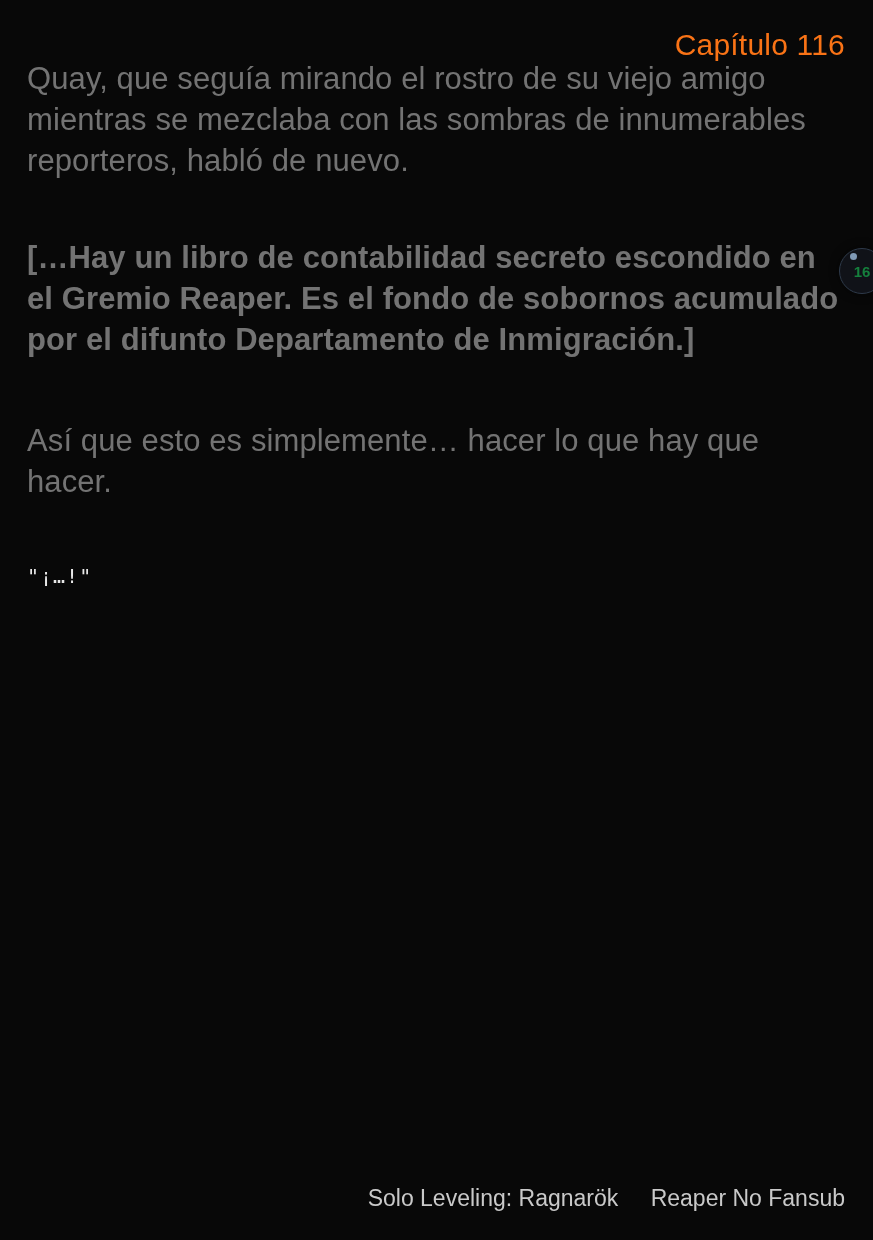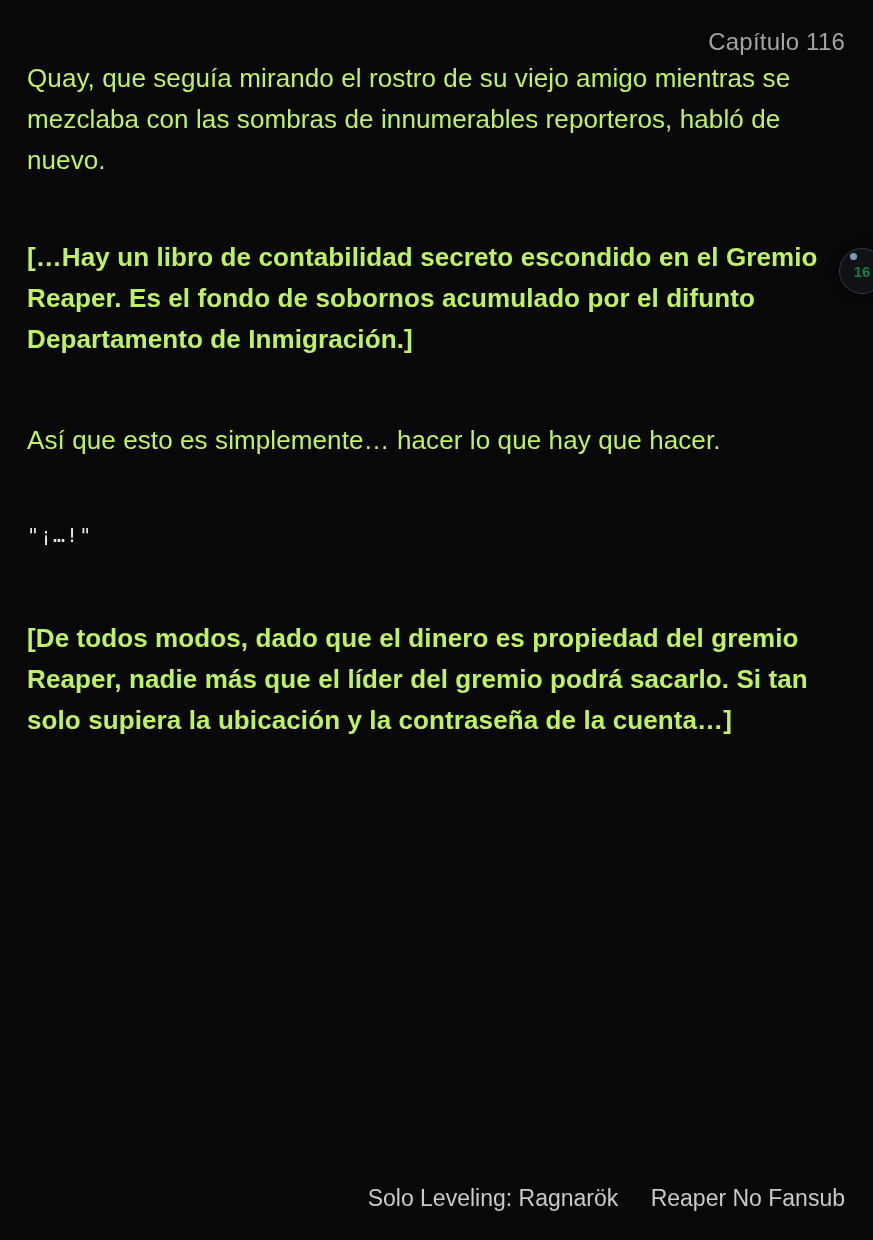--- a/index.html
+++ b/index.html
@@ -20,36 +20,36 @@
     position: relative;
     width: 873px;
     height: 1240px;
     box-sizing: border-box;
   }
 
   .chapter-label {
     position: absolute;
     top: 28px;
     right: 28px;
-    font-size: 24px;
-    color: #a3a3a3;
+    font-size: 30px;
+    color: #f97316;
     letter-spacing: 0.2px;
   }
 
   .content {
     position: absolute;
     top: 58px;
     left: 27px;
     width: 818px;
   }
 
   .para {
-    font-size: 26px;
+    font-size: 31px;
     line-height: 41px;
-    color: #bef264;
+    color: #737373;
     margin: 0 0 56px 0;
     letter-spacing: 0.1px;
   }
 
   .para.bold {
     font-weight: bold;
     margin-bottom: 60px;
   }
 
   .para.small {
@@ -115,21 +115,20 @@
 
 <div class="page">
 
   <div class="chapter-label">Capítulo 116</div>
 
   <div class="content">
     <p class="para">Quay, que seguía mirando el rostro de su viejo amigo mientras se mezclaba con las sombras de innumerables reporteros, habló de nuevo.</p>
     <p class="para bold">[…Hay un libro de contabilidad secreto escondido en el Gremio Reaper. Es el fondo de sobornos acumulado por el difunto Departamento de Inmigración.]</p>
     <p class="para tight">Así que esto es simplemente… hacer lo que hay que hacer.</p>
     <p class="para small">"¡…!"</p>
-    <p class="para bold">[De todos modos, dado que el dinero es propiedad del gremio Reaper, nadie más que el líder del gremio podrá sacarlo. Si tan solo supiera la ubicación y la contraseña de la cuenta…]</p>
   </div>
 
   <div class="progress-bubble">
     <span class="dot"></span>
     <span class="num">16</span>
   </div>
 
   <div class="footer">
     <span class="series">Solo Leveling: Ragnarök</span>
     <span class="fansub">Reaper No Fansub</span>

